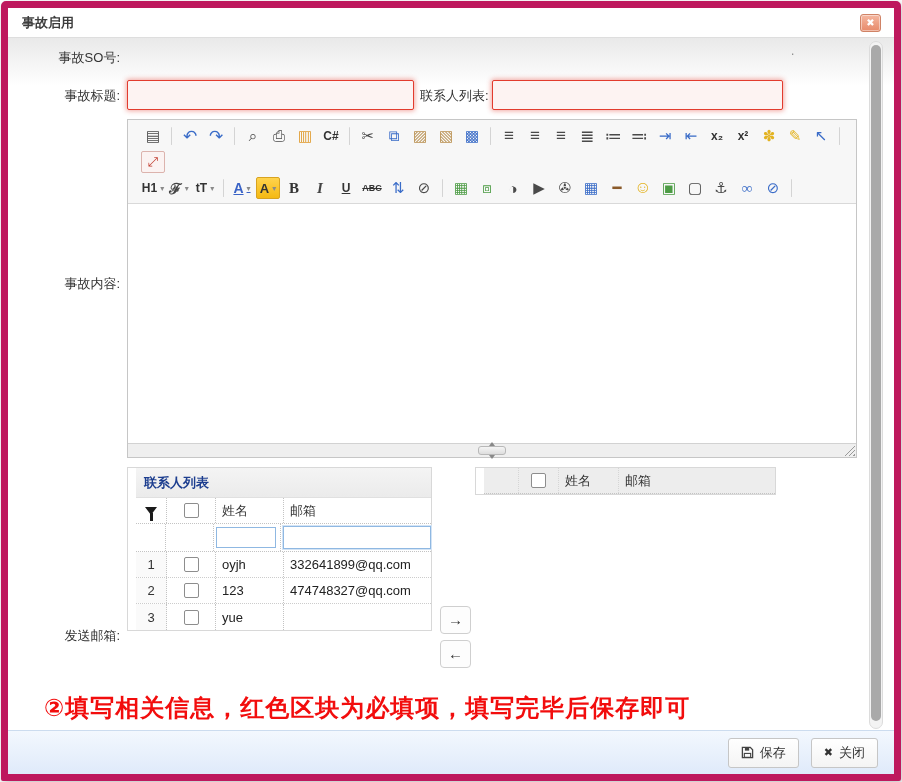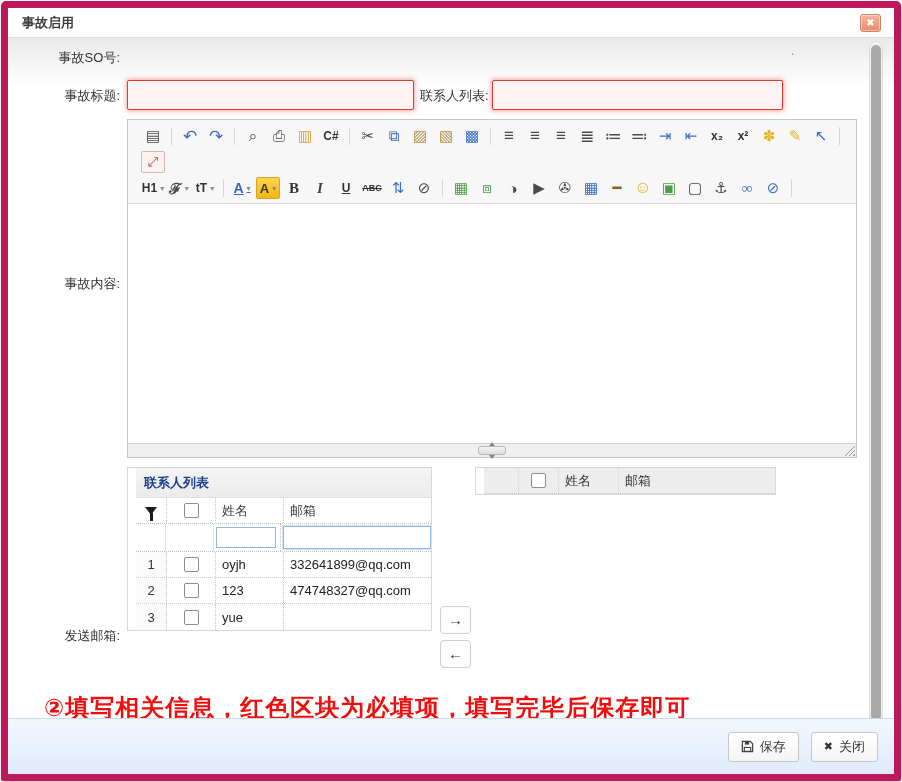--- a/index.html
+++ b/index.html
@@ -197,21 +197,21 @@
   
   .annotation {
     position: absolute; left: 36px; top: 654px; width: 840px;
     font-size: 24px; font-weight: bold; color: #f20d0d; letter-spacing: 1px;
     text-shadow:
       -2px -2px 0 #fff, 2px -2px 0 #fff, -2px 2px 0 #fff, 2px 2px 0 #fff,
       -2px 0 0 #fff, 2px 0 0 #fff, 0 -2px 0 #fff, 0 2px 0 #fff, 0 0 5px #fff;
   }
   
   .footer {
-    position: absolute; left: 0; right: 0; bottom: 0; height: 56px;
+    position: absolute; left: 0; right: 0; bottom: 0; height: 44px;
     background: linear-gradient(#f3f8fe, #dfeafa);
     border-top: 1px solid #ccdcef;
     display: flex; align-items: center; justify-content: flex-end;
     gap: 12px; padding-right: 16px;
   }
   .btn {
     display: inline-flex; align-items: center; gap: 6px;
     height: 30px; padding: 0 12px;
     background: linear-gradient(#ffffff, #f4f4f4);
     border: 1px solid #c6c6c6; border-radius: 3px;

